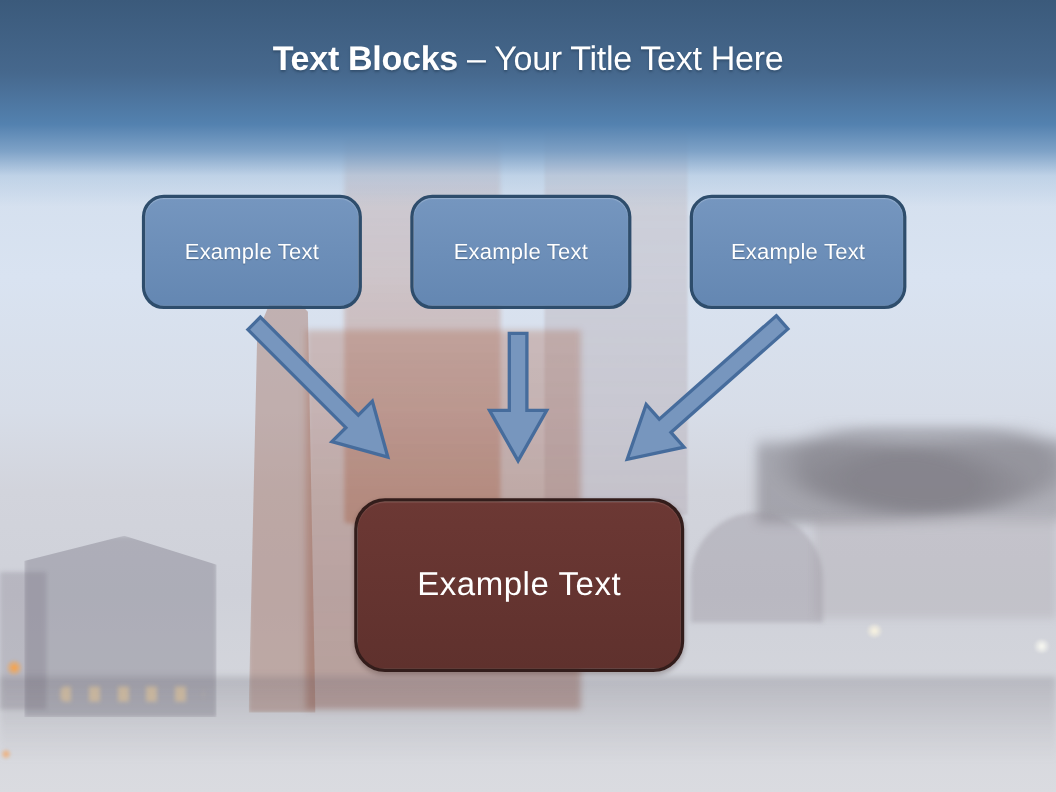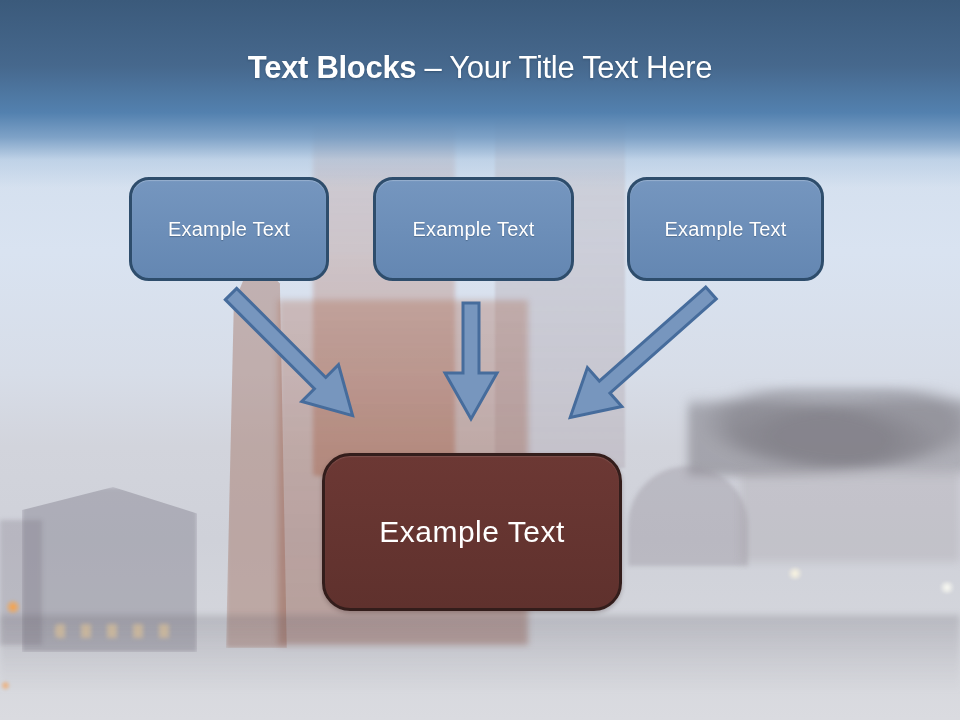--- a/index.html
+++ b/index.html
@@ -39,21 +39,21 @@
   .ph-windows{left:55px;top:624px;width:130px;height:14px;filter:blur(2px);border-radius:4px;
     background:repeating-linear-gradient(90deg,rgba(255,212,140,.40) 0 10px,rgba(255,212,140,0) 10px 26px);}
   
   .header{
     position:absolute;left:0;top:0;width:960px;height:188px;
     background:linear-gradient(180deg,
       rgba(59,90,123,1) 0%,rgba(70,104,141,1) 35%,rgba(83,129,175,1) 60%,
       rgba(111,151,192,.85) 73%,rgba(160,190,220,.40) 85%,rgba(214,227,240,0) 100%);
   }
   .title{
-    position:absolute;left:0;top:50px;width:960px;text-align:center;
+    position:absolute;left:0;top:36px;width:960px;text-align:center;
     color:var(--title_text,#fff);font-size:31px;font-weight:400;letter-spacing:-0.3px;
     text-shadow:0 1px 2px rgba(20,40,60,.35);
   }
   .title .b{font-weight:700;}
   
   .block{
     position:absolute;top:177px;height:104px;box-sizing:border-box;
     border:3px solid var(--block_border,#2e4d6c);border-radius:20px;
     background:linear-gradient(180deg,var(--block_fill_top,#7596bf),var(--block_fill_bottom,#6487b2));
     display:flex;align-items:center;justify-content:center;

